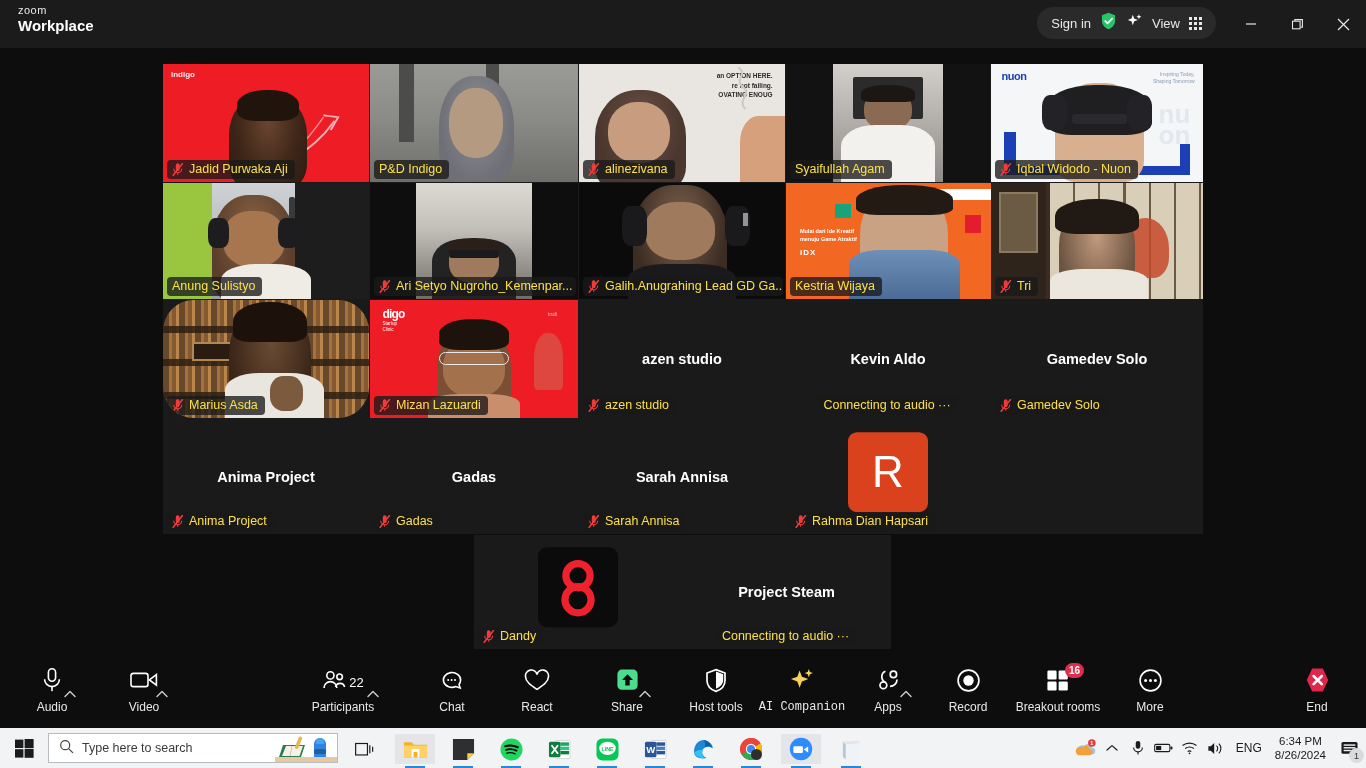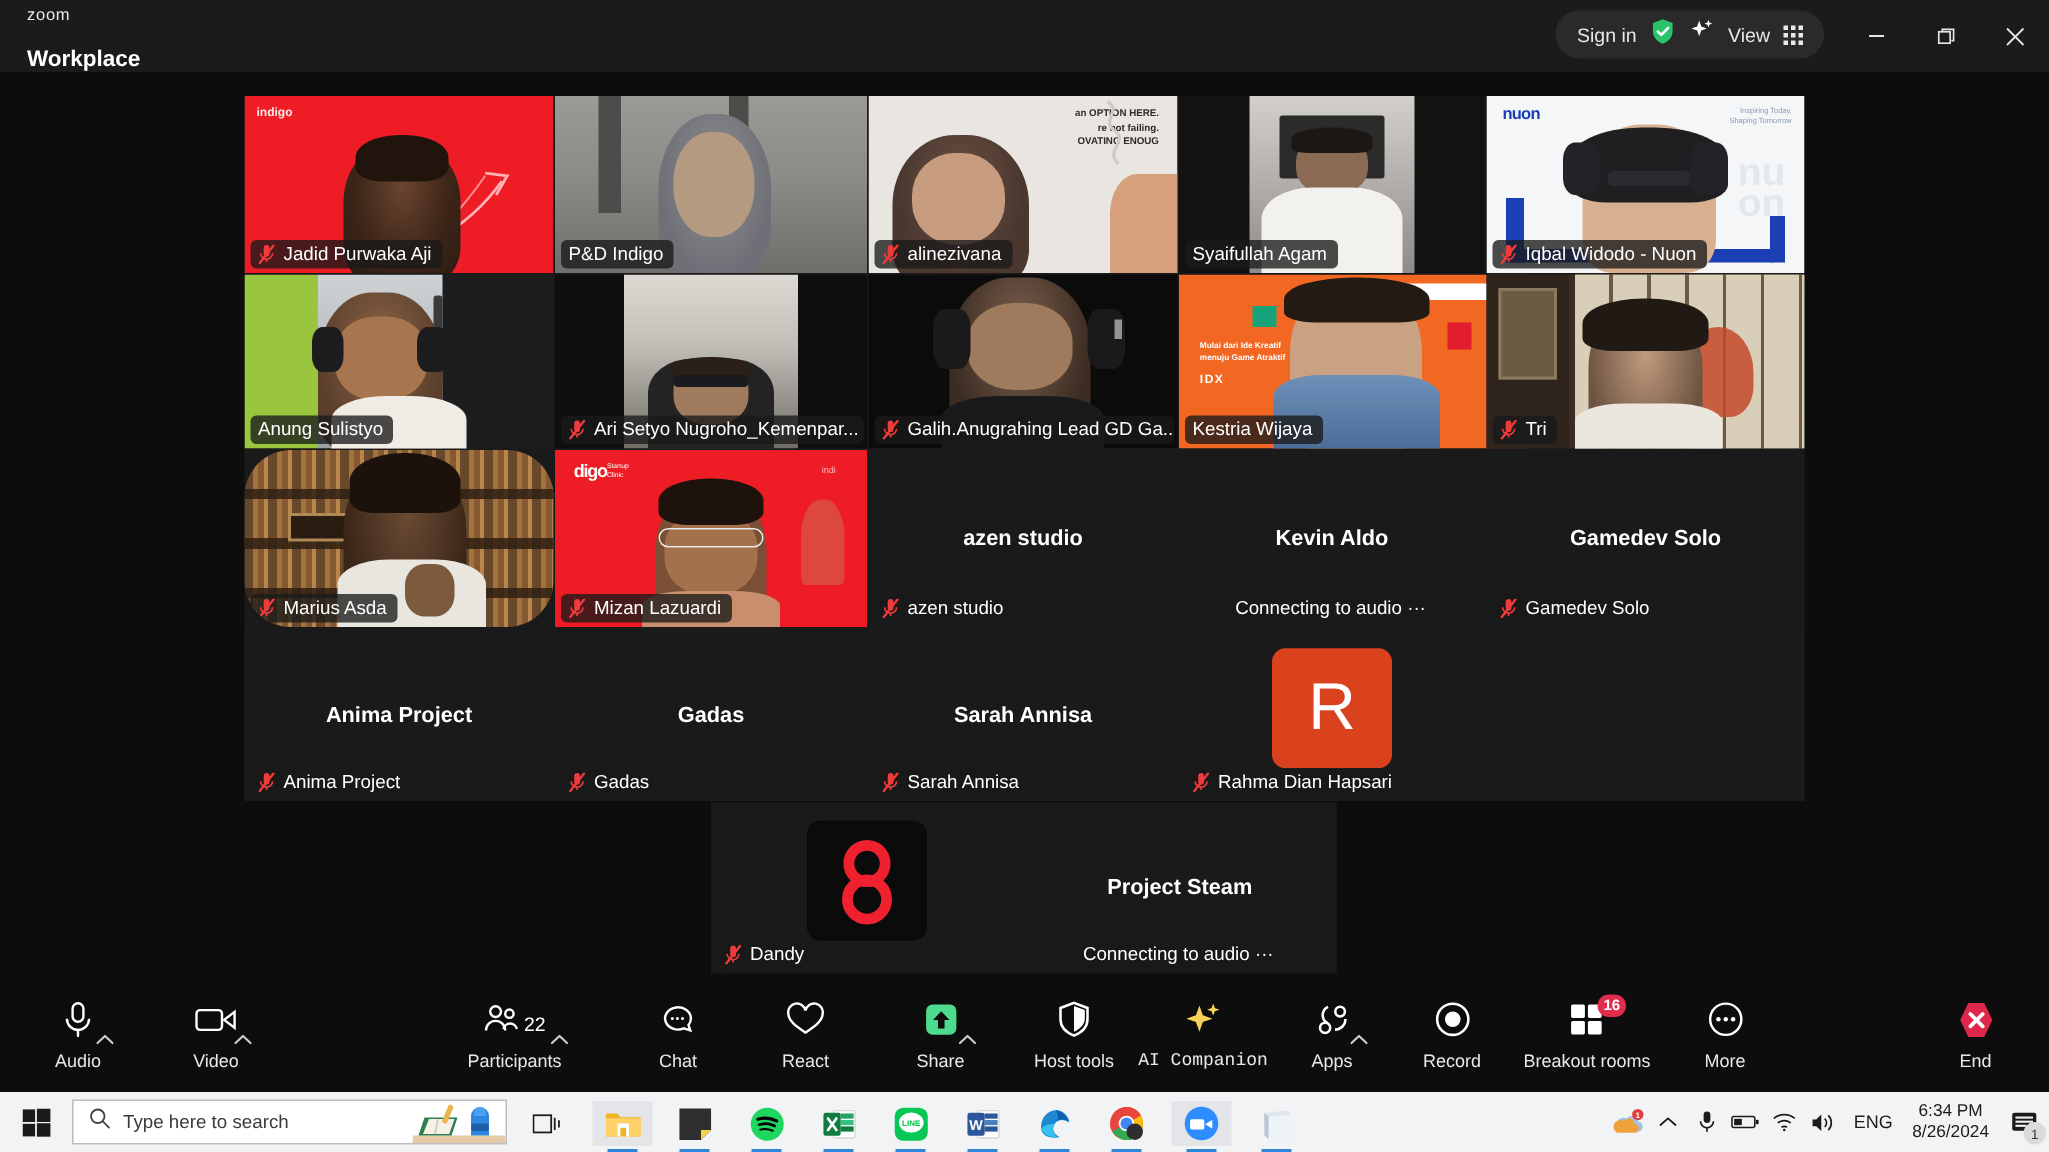--- a/index.html
+++ b/index.html
@@ -11,21 +11,21 @@
     -webkit-font-smoothing:antialiased;
   }
 
   
   #titlebar {
     position:absolute; left:0; top:0; width:1366px; height:48px;
     background:#1b1b1b;
   }
   #brand { position:absolute; left:18px; top:5px; line-height:1; }
   #brand .zm-small { font-size:11px; color:#e9e9e9; letter-spacing:.5px; display:block; }
-  #brand .zm-big { font-size:15px; color:#ffffff; font-weight:600; display:block; margin-top:16px; }
+  #brand .zm-big { font-size:15px; color:#ffffff; font-weight:600; display:block; margin-top:2px; }
 
   #tb-pill {
     position:absolute; right:150px; top:7px; height:32px;
     background:#2a2a2a; border-radius:16px;
     display:flex; align-items:center; gap:9px; padding:0 14px;
   }
   #tb-pill .lbl { font-size:13px; color:#e8e8e8; }
   .shield { width:17px; height:18px; }
   .sparkle { width:17px; height:17px; }
   .gridicon { display:grid; grid-template-columns:repeat(3,3px); grid-template-rows:repeat(3,3px); gap:2px; }
@@ -45,21 +45,21 @@
   .tile { position:absolute; overflow:hidden; background:#1a1a1a; }
   .tile .vid { position:absolute; inset:0; }
   .tile.active { outline:3px solid #4ddb8e; outline-offset:-3px; z-index:4; }
 
   
   .plate {
     position:absolute; left:4px; bottom:3px;
     background:rgba(26,26,26,.78);
     border-radius:4px; padding:2px 7px 3px 5px;
     display:flex; align-items:center; gap:5px;
-    font-size:12.5px; color:#ffffff; white-space:nowrap;
+    font-size:12.5px; color:#fde047; white-space:nowrap;
     max-width:97%; overflow:hidden;
   }
   .plate.center { left:50%; transform:translateX(-50%); }
   .micoff { flex:0 0 auto; width:12px; height:13px; }
 
   
   .bigname {
     position:absolute; left:0; right:0; top:50%; transform:translateY(-50%);
     text-align:center; font-size:14.5px; font-weight:bold; color:#fff;
     padding:0 8px; overflow:hidden; white-space:nowrap; text-overflow:ellipsis;
@@ -381,21 +381,21 @@
           <path d="M1.9 6.2 a4.3 4.3 0 0 0 8.6 0" stroke="#ef3b3b" stroke-width="1.2" fill="none"></path>
           <line x1="6.2" y1="10.4" x2="6.2" y2="12.6" stroke="#ef3b3b" stroke-width="1.2"></line>
           <line x1="1.3" y1="13.3" x2="11.2" y2="0.7" stroke="#ef3b3b" stroke-width="1.7" stroke-linecap="round"></line>
         </svg>
         <span>Marius Asda</span>
       </div>
     </div>
     <div class="tile" style="left: 207px; top: 236px; width: 208px; height: 118px;">
       <div class="vid">
         <div style="position:absolute;inset:0;background:#ee1c25;">
-        <div style="position:absolute;left:6%;top:6%;display:flex;align-items:center;gap:0;">
+        <div style="position:absolute;left:6%;top:6%;display:flex;align-items:flex-start;gap:0;flex-direction:column;">
           <span style="font-size:12px;color:#fff;font-weight:bold;letter-spacing:-.8px;">digo</span>
           <span style="font-size:4.5px;color:#fff;line-height:1.25;">Startup<br>Clinic</span>
         </div>
         <div style="position:absolute;right:10%;top:9%;font-size:6px;color:#ffb9bd;">indi</div>
         <div style="position:absolute;right:7%;top:28%;width:14%;height:48%;background:#d8554a;border-radius:44% 44% 10% 10%;opacity:.75;"></div>
         <div style="position:absolute;left:32%;top:20%;width:36%;height:90%;background:#7a4f35;border-radius:42% 42% 18% 18%;"></div>
         <div style="position:absolute;left:35%;top:34%;width:30%;height:48%;background:#a3714c;border-radius:44%;"></div>
         <div style="position:absolute;left:33%;top:16%;width:34%;height:26%;background:#1d130c;border-radius:48% 48% 28% 28%;"></div>
         <div style="position:absolute;left:33%;top:44%;width:34%;height:11%;border:1.6px solid #e8e8e8;border-radius:8px;"></div>
         <div style="position:absolute;left:28%;top:80%;width:44%;height:24%;background:#c98e6b;border-radius:34% 34% 0 0;"></div>

